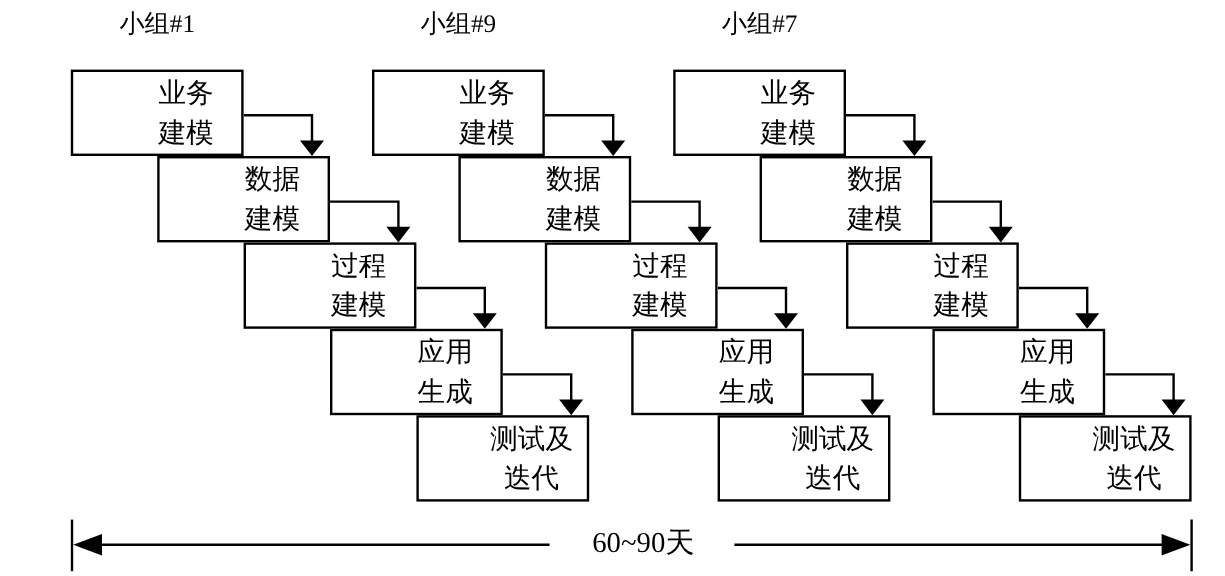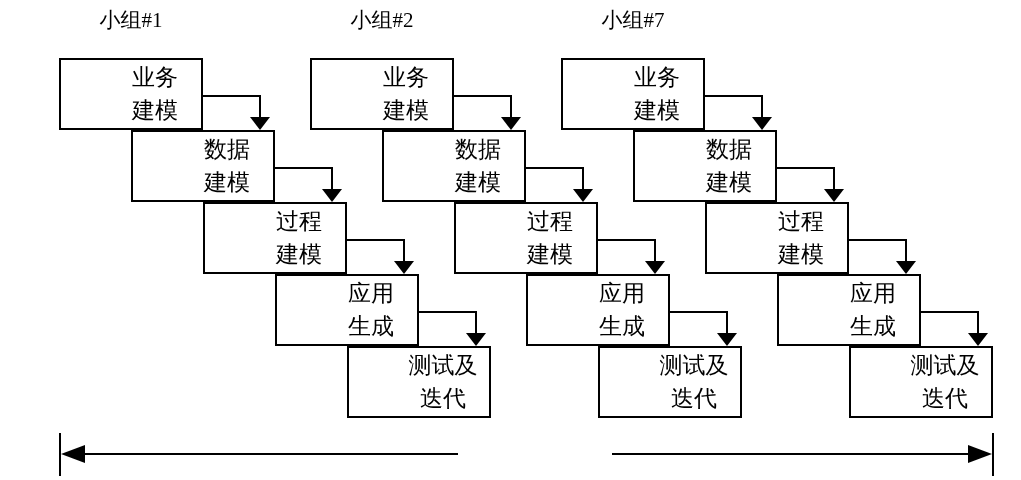--- a/index.html
+++ b/index.html
@@ -115,21 +115,21 @@
         <div class="stage-line">建模</div>
       </div>
       <div class="stage-box" style="left: 275px; top: 274px;">
         <div class="stage-line">应用</div>
         <div class="stage-line">生成</div>
       </div>
       <div class="stage-box" style="left: 347px; top: 346px;">
         <div class="stage-line">测试及</div>
         <div class="stage-line">迭代</div>
       </div>
-      <div class="group-label" style="left: 310px; top: 9px;">小组#2</div>
+      <div class="group-label" style="left: 310px; top: 9px;">小组#9</div>
       <div class="stage-box" style="left: 310px; top: 58px;">
         <div class="stage-line">业务</div>
         <div class="stage-line">建模</div>
       </div>
       <div class="stage-box" style="left: 382px; top: 130px;">
         <div class="stage-line">数据</div>
         <div class="stage-line">建模</div>
       </div>
       <div class="stage-box" style="left: 454px; top: 202px;">
         <div class="stage-line">过程</div>
@@ -158,13 +158,14 @@
       </div>
       <div class="stage-box" style="left: 777px; top: 274px;">
         <div class="stage-line">应用</div>
         <div class="stage-line">生成</div>
       </div>
       <div class="stage-box" style="left: 849px; top: 346px;">
         <div class="stage-line">测试及</div>
         <div class="stage-line">迭代</div>
       </div>
     </div>
+  <div class="timeline-label">60~90天</div>
 </div>
 
 </body></html>

